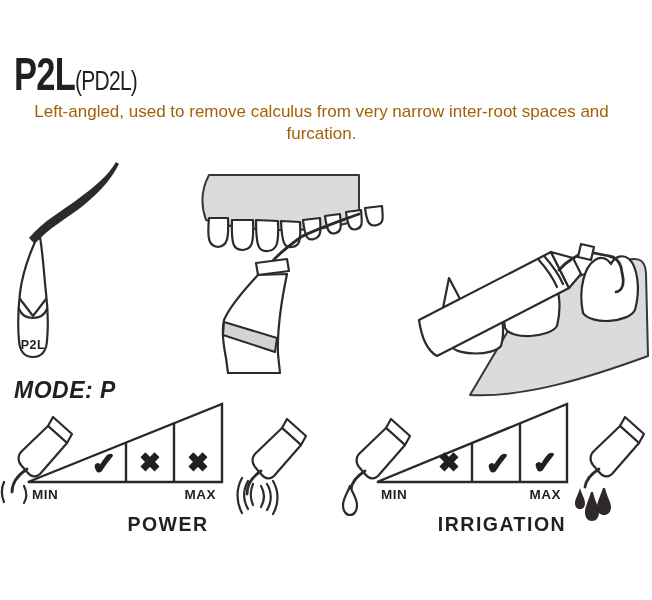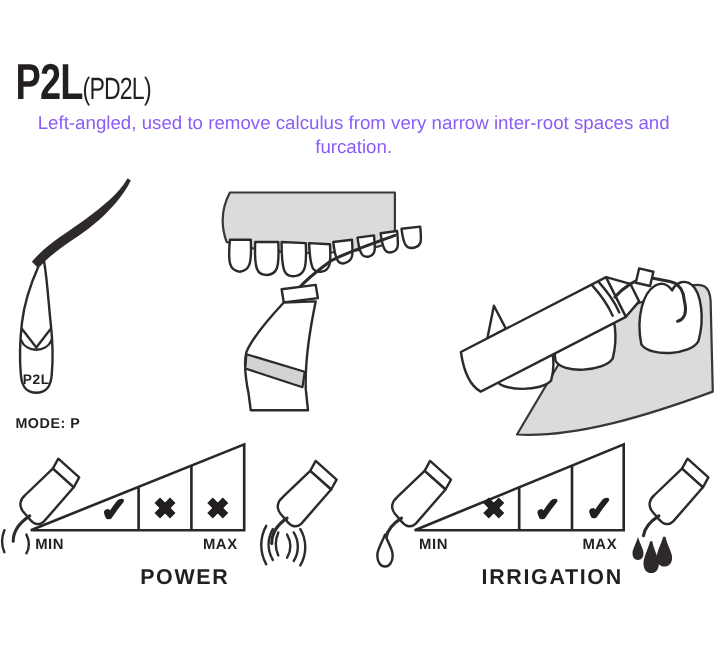--- a/index.html
+++ b/index.html
@@ -9,26 +9,26 @@
   }
   
   .title-row{
     position:absolute;left:14px;top:52px;line-height:44px;white-space:nowrap;
     transform:scaleX(.75);transform-origin:left center;
   }
   .model-code{font-size:46px;font-weight:bold;letter-spacing:-1px;}
   .alt-code{font-size:28px;font-weight:500;letter-spacing:-1px;}
   .description{
     position:absolute;left:14px;top:101px;width:615px;
-    font-size:17px;line-height:22px;color:#8b5cf6;letter-spacing:0px;
+    font-size:17px;line-height:22px;color:#a16207;letter-spacing:0px;
   }
   
   .mode-line{
-    position:absolute;left:14px;top:377px;font-size:13px;font-weight:bold;
-    letter-spacing:.5px;color:#231f20;
+    position:absolute;left:14px;top:377px;font-size:23px;font-weight:bold;
+    letter-spacing:.5px;color:#231f20;font-style:italic;
   }
   
   svg{position:absolute;overflow:visible;}
   svg text{font-family:"Liberation Sans",sans-serif;fill:#231f20;}
   .ln{fill:none;stroke:#2e2a2b;stroke-width:2.2;stroke-linecap:round;stroke-linejoin:round;}
   .ln-thick{fill:none;stroke:#2e2a2b;stroke-width:2.8;stroke-linecap:round;stroke-linejoin:round;}
   .white{fill:#ffffff;stroke:#2e2a2b;stroke-width:2.2;stroke-linejoin:round;}
   .gray{fill:#dadbdb;stroke:#3a3637;stroke-width:2;stroke-linejoin:round;}
   .grayband{fill:#d2d3d3;stroke:#2e2a2b;stroke-width:2;stroke-linejoin:round;}
   .inkfill{fill:#2e2a2b;stroke:none;}

